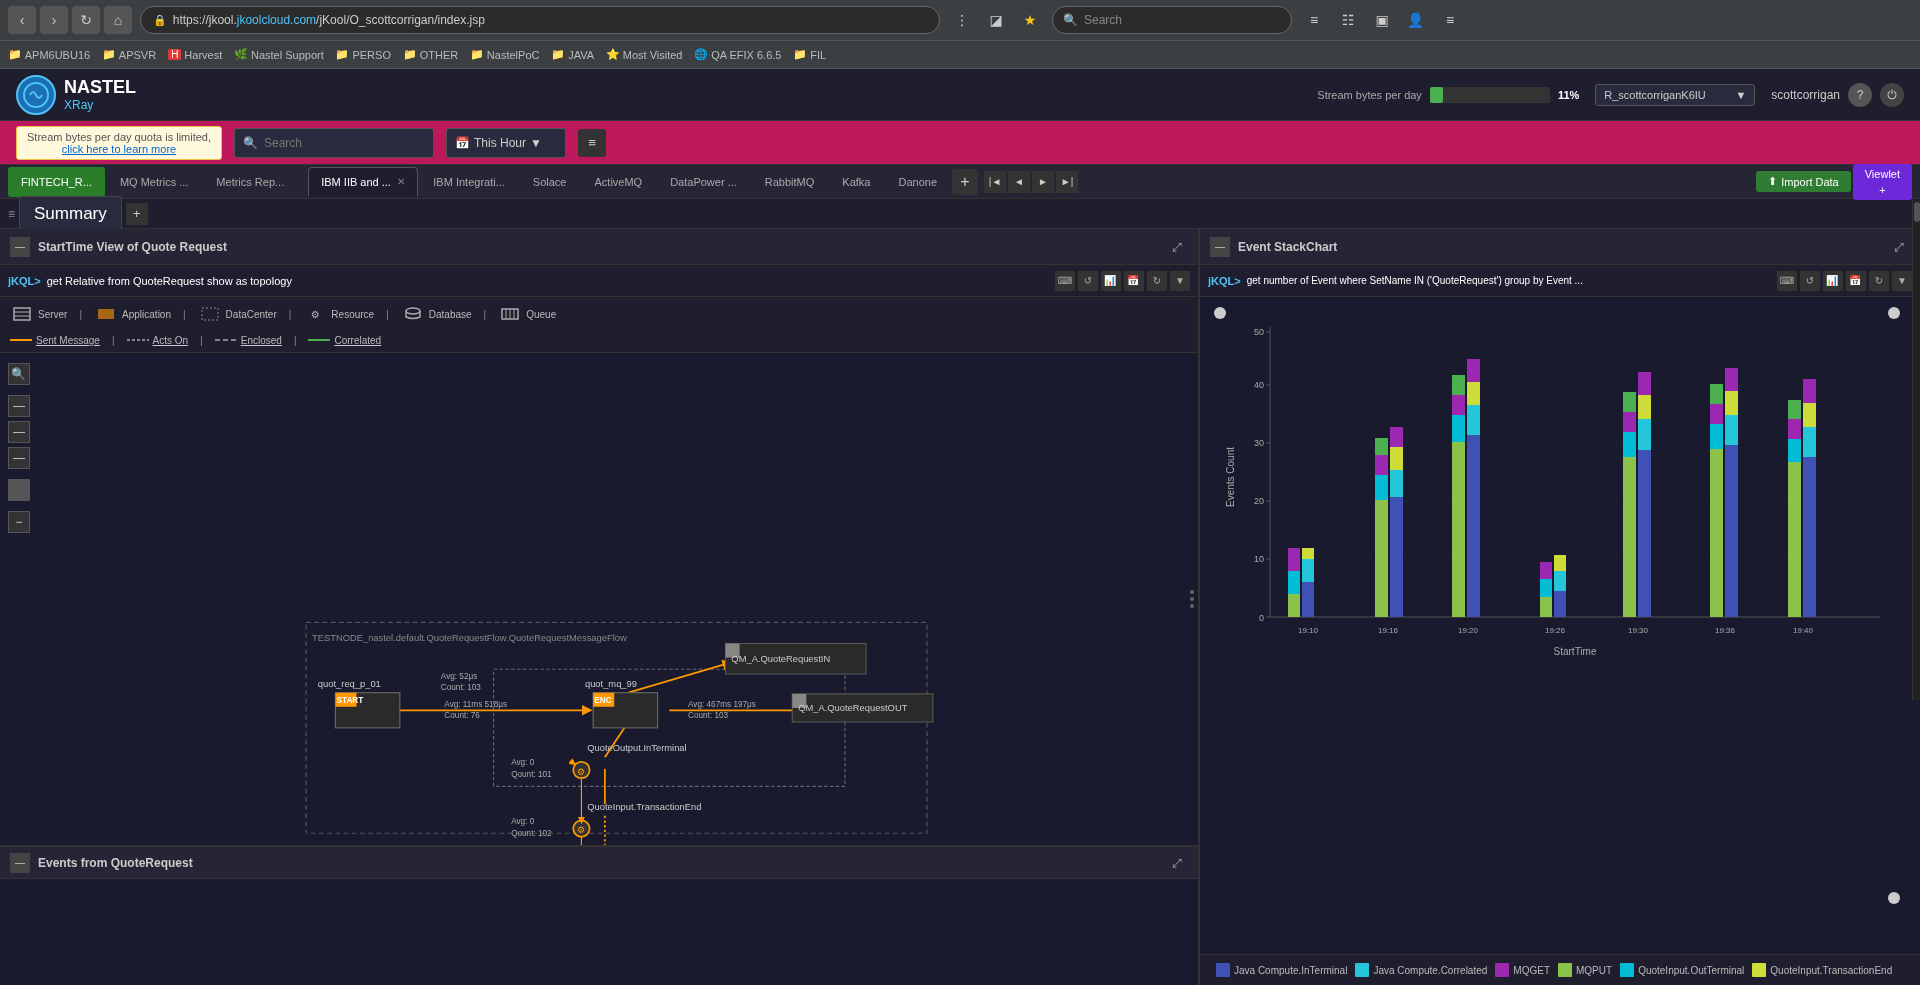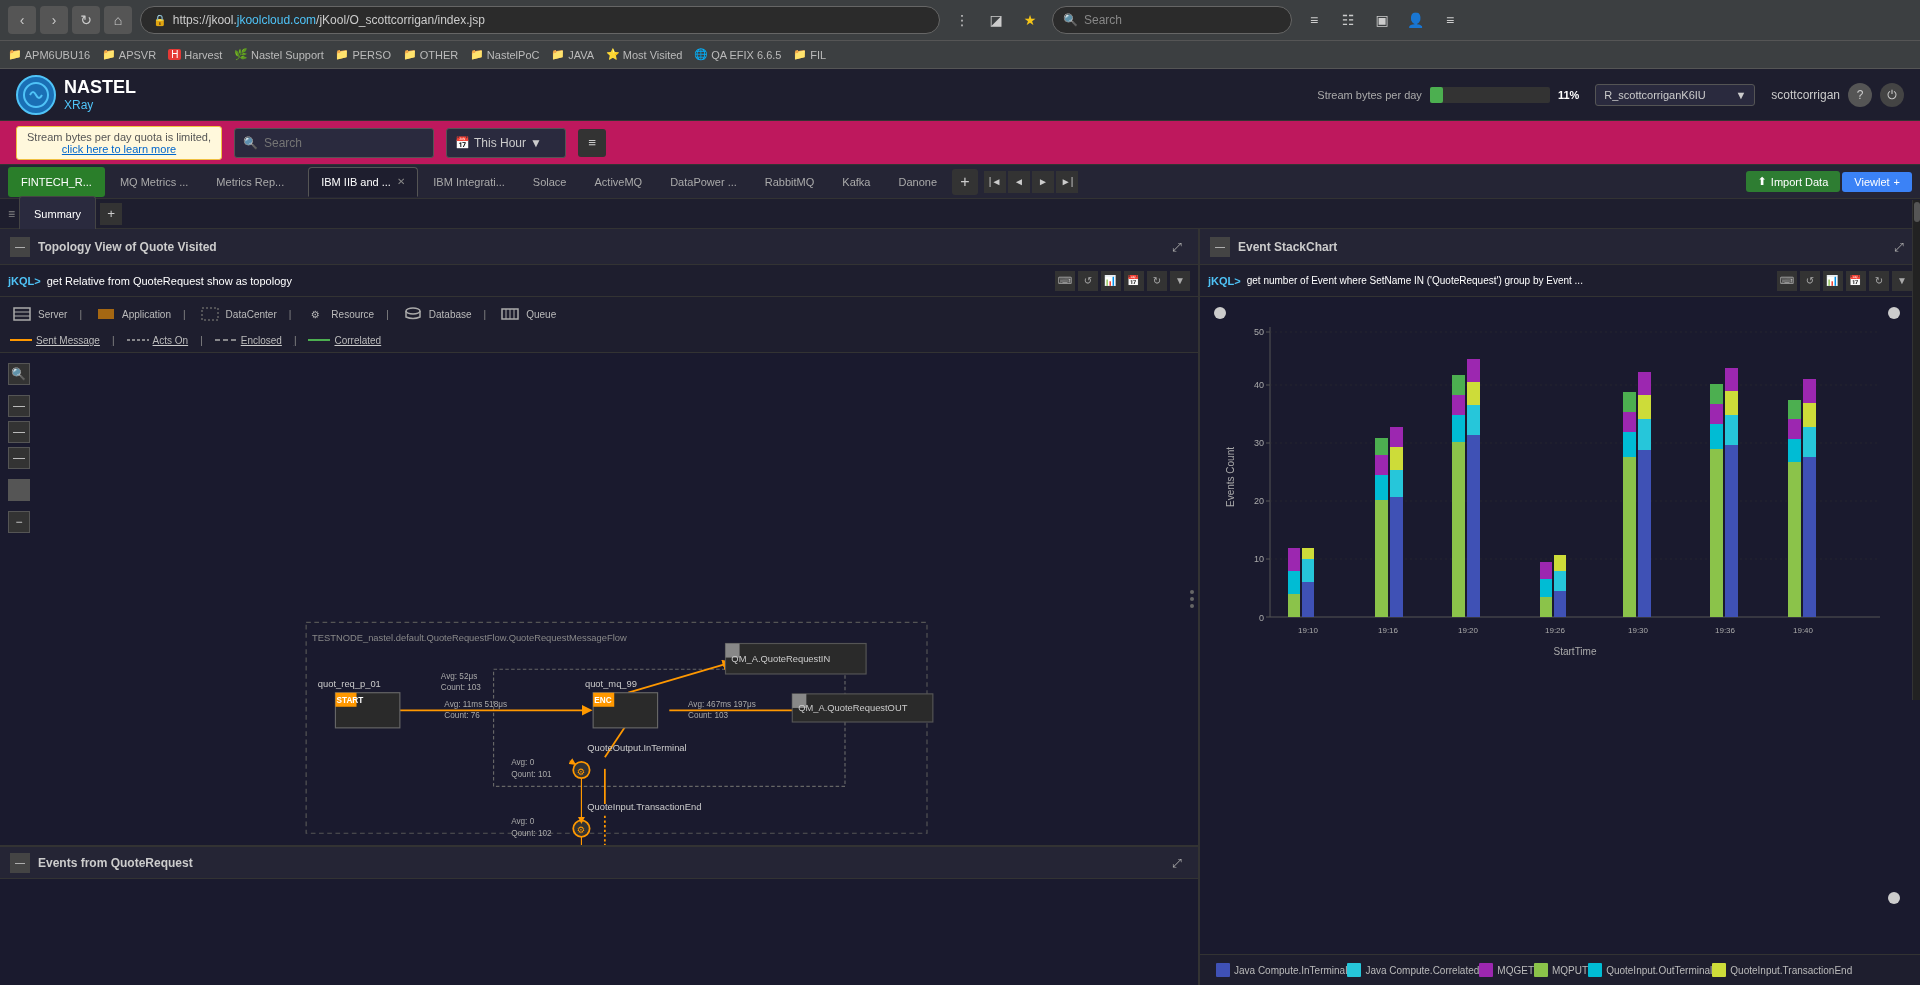--- a/index.html
+++ b/index.html
@@ -48,25 +48,25 @@
 
     
     .tabs-row { background: #252535; height: 34px; display: flex; align-items: center; padding: 0 8px; gap: 2px; border-bottom: 1px solid #333; }
     .tab { height: 30px; padding: 0 12px; display: flex; align-items: center; gap: 6px; border-radius: 4px 4px 0 0; cursor: pointer; font-size: 11px; color: #aaa; border: 1px solid transparent; white-space: nowrap; }
     .tab.active { background: #1e1e2e; color: #fff; border-color: #555 #555 transparent; }
     .tab-close { font-size: 10px; color: #888; cursor: pointer; }
     .tab-add { width: 26px; height: 26px; background: #333; border: none; border-radius: 3px; color: #ccc; cursor: pointer; display: flex; align-items: center; justify-content: center; font-size: 16px; }
     .tabs-nav { display: flex; gap: 2px; margin-left: 4px; }
     .tabs-nav-btn { width: 22px; height: 22px; background: #333; border: none; color: #ccc; cursor: pointer; display: flex; align-items: center; justify-content: center; font-size: 10px; }
     .import-btn { background: #2e7d32; border: none; color: white; padding: 4px 12px; border-radius: 3px; cursor: pointer; font-size: 11px; display: flex; align-items: center; gap: 4px; margin-left: auto; }
-    .viewlet-btn { background: #3b82f6; border: none; color: white; padding: 4px 12px; border-radius: 3px; cursor: pointer; font-size: 11px; display: flex; align-items: center; gap: 4px; }
+    .viewlet-btn { background: #6d28d9; border: none; color: white; padding: 4px 12px; border-radius: 3px; cursor: pointer; font-size: 11px; display: flex; align-items: center; gap: 4px; flex-direction: column; }
 
     
     .summary-row { background: #1e1e2e; height: 30px; display: flex; align-items: center; padding: 0 8px; gap: 4px; border-bottom: 1px solid #333; }
-    .summary-tab { height: 26px; padding: 17px 14px; display: flex; align-items: center; gap: 4px; background: #252535; border: 1px solid #444; border-radius: 3px 3px 0 0; cursor: pointer; font-size: 11px; color: #ccc; }
+    .summary-tab { height: 26px; padding: 17px 14px; display: flex; align-items: center; gap: 4px; background: #252535; border: 1px solid #444; border-radius: 3px 3px 0 0; cursor: pointer; font-size: 17px; color: #ccc; }
     .summary-tab.active { background: #2a2a3e; color: #fff; border-bottom-color: transparent; }
     .summary-add { width: 22px; height: 22px; background: #333; border: none; color: #ccc; cursor: pointer; display: flex; align-items: center; justify-content: center; }
 
     
     .main-content { display: flex; height: calc(985px - 41px - 28px - 52px - 44px - 34px - 30px); background: #1a1a2e; }
 
     
     .left-panel { flex: 1; display: flex; flex-direction: column; border-right: 2px solid #333; }
     .panel-header { background: #252535; height: 36px; display: flex; align-items: center; padding: 0 10px; gap: 8px; border-bottom: 1px solid #333; }
     .panel-collapse { width: 20px; height: 20px; background: #444; border: none; color: #ccc; cursor: pointer; display: flex; align-items: center; justify-content: center; font-size: 10px; }
@@ -101,21 +101,21 @@
     .events-header { background: #252535; height: 32px; display: flex; align-items: center; padding: 0 10px; gap: 8px; border-bottom: 1px solid #333; }
 
     
     .right-panel { width: 720px; display: flex; flex-direction: column; }
 
     
     .stackchart-panel { flex: 1; display: flex; flex-direction: column; }
     .chart-area { flex: 1; background: #1a1a2e; position: relative; padding: 10px; }
 
     
-    .chart-legend { background: #1e1e2e; padding: 8px 16px; display: flex; flex-wrap: wrap; gap: 0; border-top: 1px solid #333; }
+    .chart-legend { background: #1e1e2e; padding: 8px 16px; display: flex; flex-wrap: wrap; gap: 8px; border-top: 1px solid #333; }
     .legend-entry { display: flex; align-items: center; gap: 4px; font-size: 10px; color: #bbb; }
     .legend-color { width: 14px; height: 14px; border-radius: 1px; }
 
     
     .right-scrollbar { width: 8px; background: #222; border-left: 1px solid #333; display: flex; flex-direction: column; }
     .scrollbar-thumb { width: 6px; height: 20px; background: #555; border-radius: 3px; margin: 2px auto; }
   </style>
 </head>
 <body>
 
@@ -312,21 +312,21 @@
   <button class="summary-add">+</button>
 </div>
 
 <div class="main-content">
 
   <div class="left-panel">
 
     <div class="topology-panel">
       <div class="panel-header">
         <button class="panel-collapse">—</button>
-        <span class="panel-title">Topology View of Quote Visited</span>
+        <span class="panel-title">StartTime View of Quote Request</span>
         <div class="panel-actions">
           <button class="panel-btn">⤢</button>
         </div>
       </div>
 
       <div class="jkql-bar">
         <span class="jkql-label">jKQL&gt;</span>
         <span class="jkql-query">get Relative from  QuoteRequest show as topology</span>
         <div class="jkql-actions">
           <button class="jkql-btn">⌨</button>

